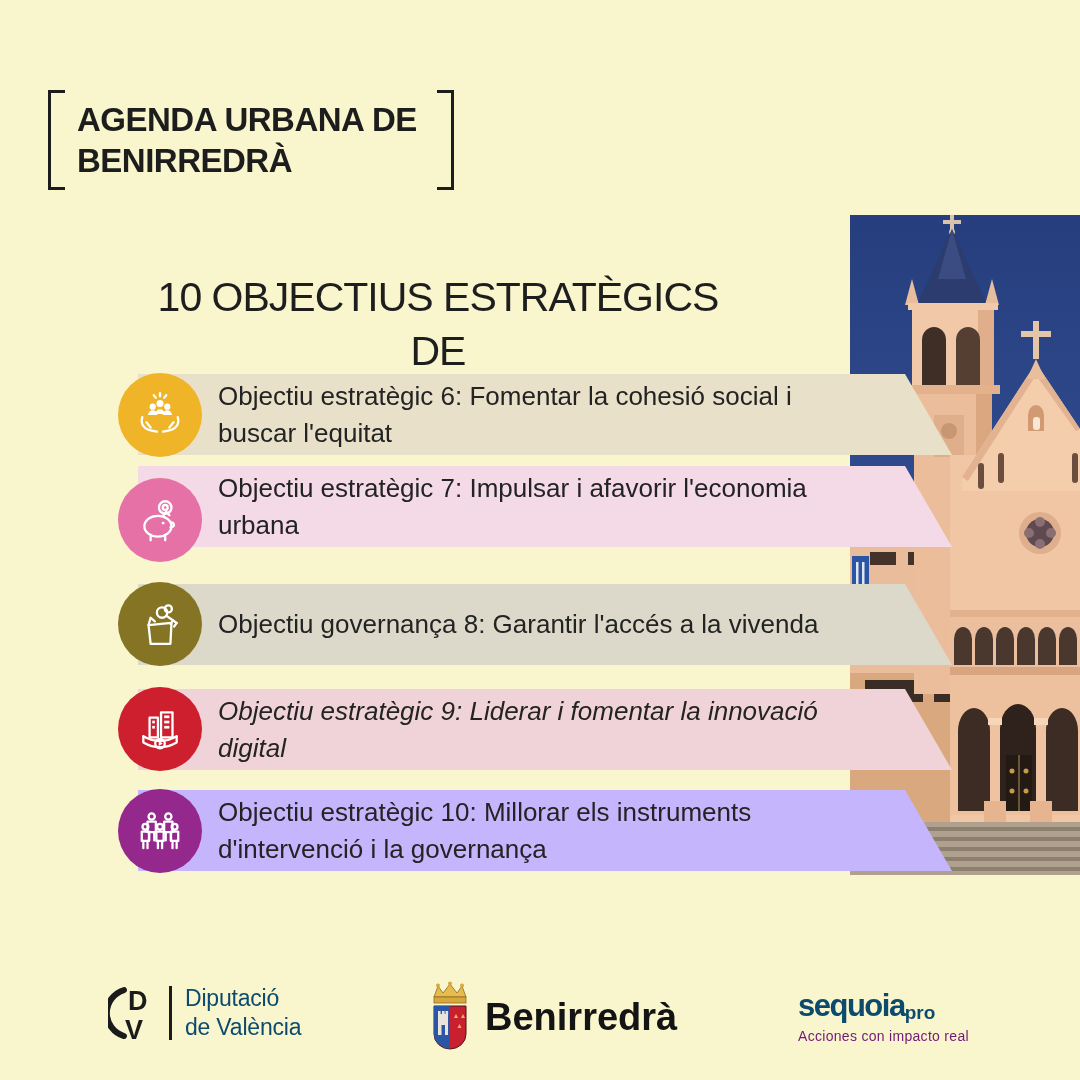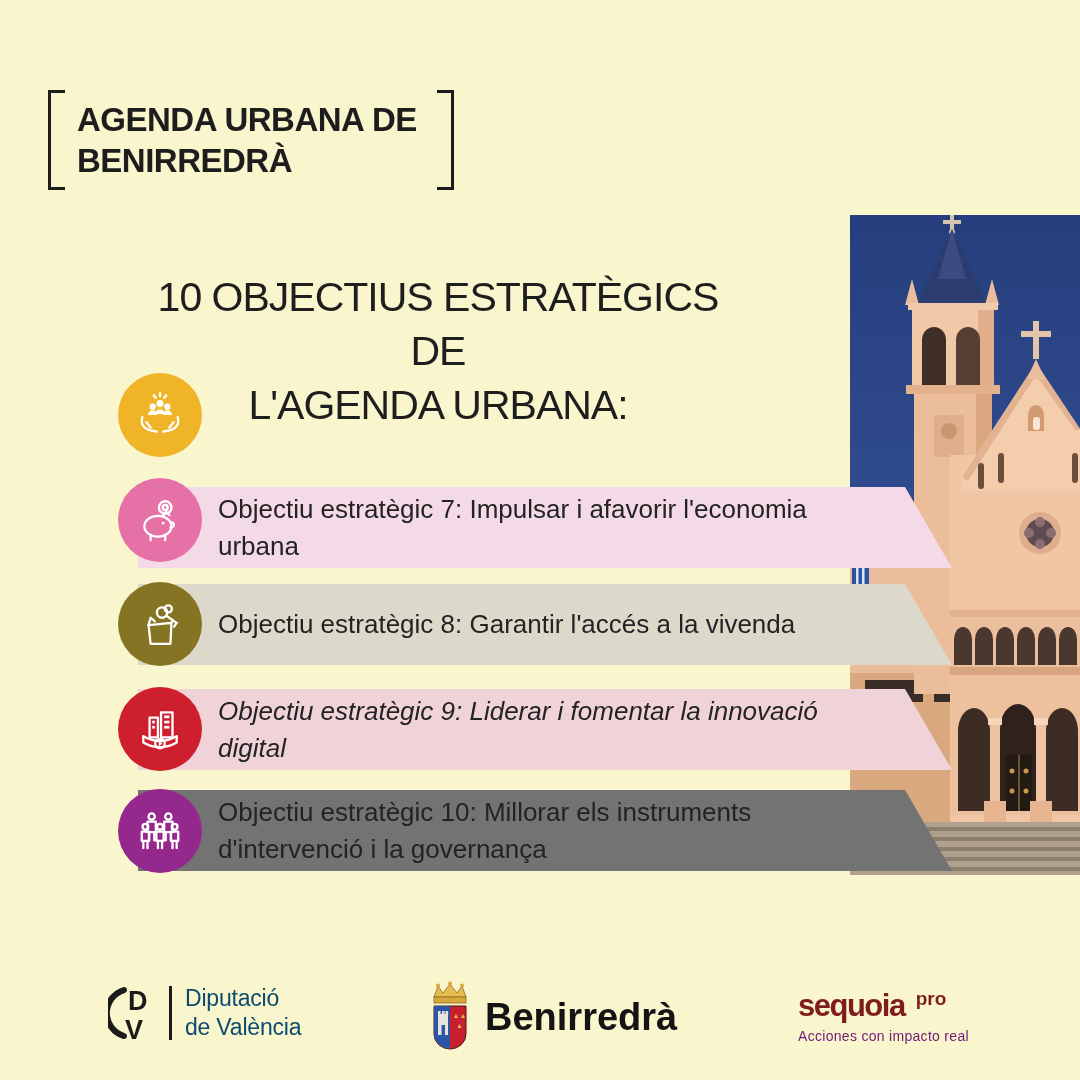--- a/index.html
+++ b/index.html
@@ -24,36 +24,36 @@
   
   .row{position:absolute;left:138px;width:814px;height:81px;z-index:2;
     clip-path:polygon(0 0, calc(100% - 47px) 0, 100% 100%, 0 100%);
     display:flex;align-items:center;box-sizing:border-box;
     padding-left:80px;padding-right:128px;}
   .row .label{font-size:26px;line-height:37px;font-weight:500;color:#232323;}
   .circ{position:absolute;left:118px;width:84px;height:84px;border-radius:50%;z-index:3;
     display:flex;align-items:center;justify-content:center;}
   .circ svg{width:50px;height:50px;}
   .r1{top:374px;} .c1{top:373px;}
-  .r2{top:487px;} .c2{top:478px;}
+  .r2{top:466px;} .c2{top:478px;}
   .r3{top:584px;} .c3{top:582px;}
   .r4{top:689px;font-style:italic;} .c4{top:687px;}
   .r5{top:790px;} .c5{top:789px;}
 
   
   .footer-dv{position:absolute;left:108px;top:983px;display:flex;align-items:center;}
   .dv-divider{width:3px;height:54px;background:#1b1b1b;margin:0 13px 0 9px;}
   .dv-text{font-size:23px;line-height:29px;font-weight:500;color:#0c4a6e;letter-spacing:-0.2px;}
 
   .footer-ben{position:absolute;left:426px;top:980px;display:flex;align-items:center;}
   .ben-name{font-size:38px;font-weight:600;color:#141414;margin-left:11px;letter-spacing:0;}
 
   .footer-seq{position:absolute;left:798px;top:988px;}
-  .seq-brand{font-size:31px;font-weight:800;letter-spacing:-1.5px;color:#7f1d1d;display:flex;align-items:flex-start;}
-  .seq-pro{font-size:19px;font-weight:700;letter-spacing:0;margin-left:11px;}
+  .seq-brand{font-size:31px;font-weight:800;letter-spacing:-1.5px;color:#0c4a6e;display:flex;align-items:flex-end;}
+  .seq-pro{font-size:19px;font-weight:700;letter-spacing:0;margin-left:0;}
   .seq-tag{font-size:14px;color:#701a75;margin-top:4px;letter-spacing:0.3px;}
 
   .icon-stroke{fill:none;stroke:#fff;stroke-width:2.2;stroke-linecap:round;stroke-linejoin:round;}
 </style>
 </head>
 <body>
 
 <div class="canvas" style="background: rgb(249, 245, 205);">
 
   <div class="bracket left"></div>
@@ -151,20 +151,23 @@
       <rect x="180" y="586" width="22" height="26" fill="#E6B48F"></rect>
       <rect x="0" y="607" width="230" height="53" fill="#AFA18E"></rect>
       <rect x="0" y="612" width="230" height="4" fill="#8C7F6E"></rect>
       <rect x="0" y="622" width="230" height="4" fill="#8C7F6E"></rect>
       <rect x="0" y="632" width="230" height="4" fill="#8C7F6E"></rect>
       <rect x="0" y="642" width="230" height="4" fill="#8C7F6E"></rect>
       <rect x="0" y="652" width="230" height="4" fill="#8C7F6E"></rect>
     </svg>
   </div>
 
+  <div class="row r1" style="background: rgb(232, 224, 201);">
+    <span class="label">Objectiu estratègic 6: Fomentar la cohesió social i buscar l'equitat</span>
+  </div>
   <div class="circ c1" style="background: rgb(240, 180, 40);">
     <svg viewBox="0 0 48 48">
       <g class="icon-stroke">
         <path d="M7 26 c-2 7 2 12 9 13 l5 1"></path>
         <path d="M41 26 c2 7 -2 12 -9 13 l-5 1"></path>
         <path d="M11 31 l4 5"></path>
         <path d="M37 31 l-4 5"></path>
       </g>
       <circle cx="17" cy="16" r="3" fill="#fff"></circle>
       <circle cx="24" cy="13" r="3.4" fill="#fff"></circle>
@@ -192,21 +195,21 @@
         <path d="M15 40 v3.5"></path>
           <path d="M29 40 v3.5"></path>
         <circle cx="29" cy="12" r="6"></circle>
         <circle cx="29" cy="12" r="2.4"></circle>
       </g>
       <circle cx="27" cy="27" r="1.4" fill="#fff"></circle>
     </svg>
   </div>
 
   <div class="row r3" style="background: rgb(221, 217, 202);">
-    <span class="label">Objectiu estratègic 8: Garantir l'accés a la vivenda</span>
+    <span class="label">Objectiu governança 8: Garantir l'accés a la vivenda</span>
   </div>
   <div class="circ c3" style="background: rgb(133, 116, 36);">
     <svg viewBox="0 0 48 48">
       <g class="icon-stroke">
         <path d="M13 25 l2 -7 l4 3.5"></path>
         <path d="M13 25 L35 23 L34 43 L15 43 Z"></path>
         <circle cx="26" cy="13" r="5"></circle>
         <circle cx="32" cy="9.5" r="3.4"></circle>
         <path d="M30 16 l10 7"></path>
         <path d="M36.5 20.5 l-2.4 3.4"></path>
@@ -229,21 +232,21 @@
       </g>
       <rect x="16.5" y="16" width="2.6" height="2.6" fill="#fff"></rect>
       <rect x="16.5" y="21" width="2.6" height="2.6" fill="#fff"></rect>
       <rect x="28" y="11" width="5" height="2.6" fill="#fff"></rect>
       <rect x="28" y="16" width="5" height="2.6" fill="#fff"></rect>
       <rect x="28" y="21" width="5" height="2.6" fill="#fff"></rect>
       <polygon points="22.8,35.6 26.6,38 22.8,40.4" fill="#fff"></polygon>
     </svg>
   </div>
 
-  <div class="row r5" style="background: #737373; align-items: center;">
+  <div class="row r5" style="background: #c4b5fd; align-items: center;">
     <span class="label">Objectiu estratègic 10: Millorar els instruments d'intervenció i la governança</span>
   </div>
   <div class="circ c5" style="background: rgb(149, 40, 141);">
     <svg viewBox="0 0 48 48">
       <g class="icon-stroke" stroke-width="1.9">
         <circle cx="16" cy="10" r="3"></circle>
           <path d="M12 15 h8 v10 h-8 z"></path>
           <path d="M13.5 25 v8"></path>
           <path d="M18.5 25 v8"></path>
         <circle cx="32" cy="10" r="3"></circle>

